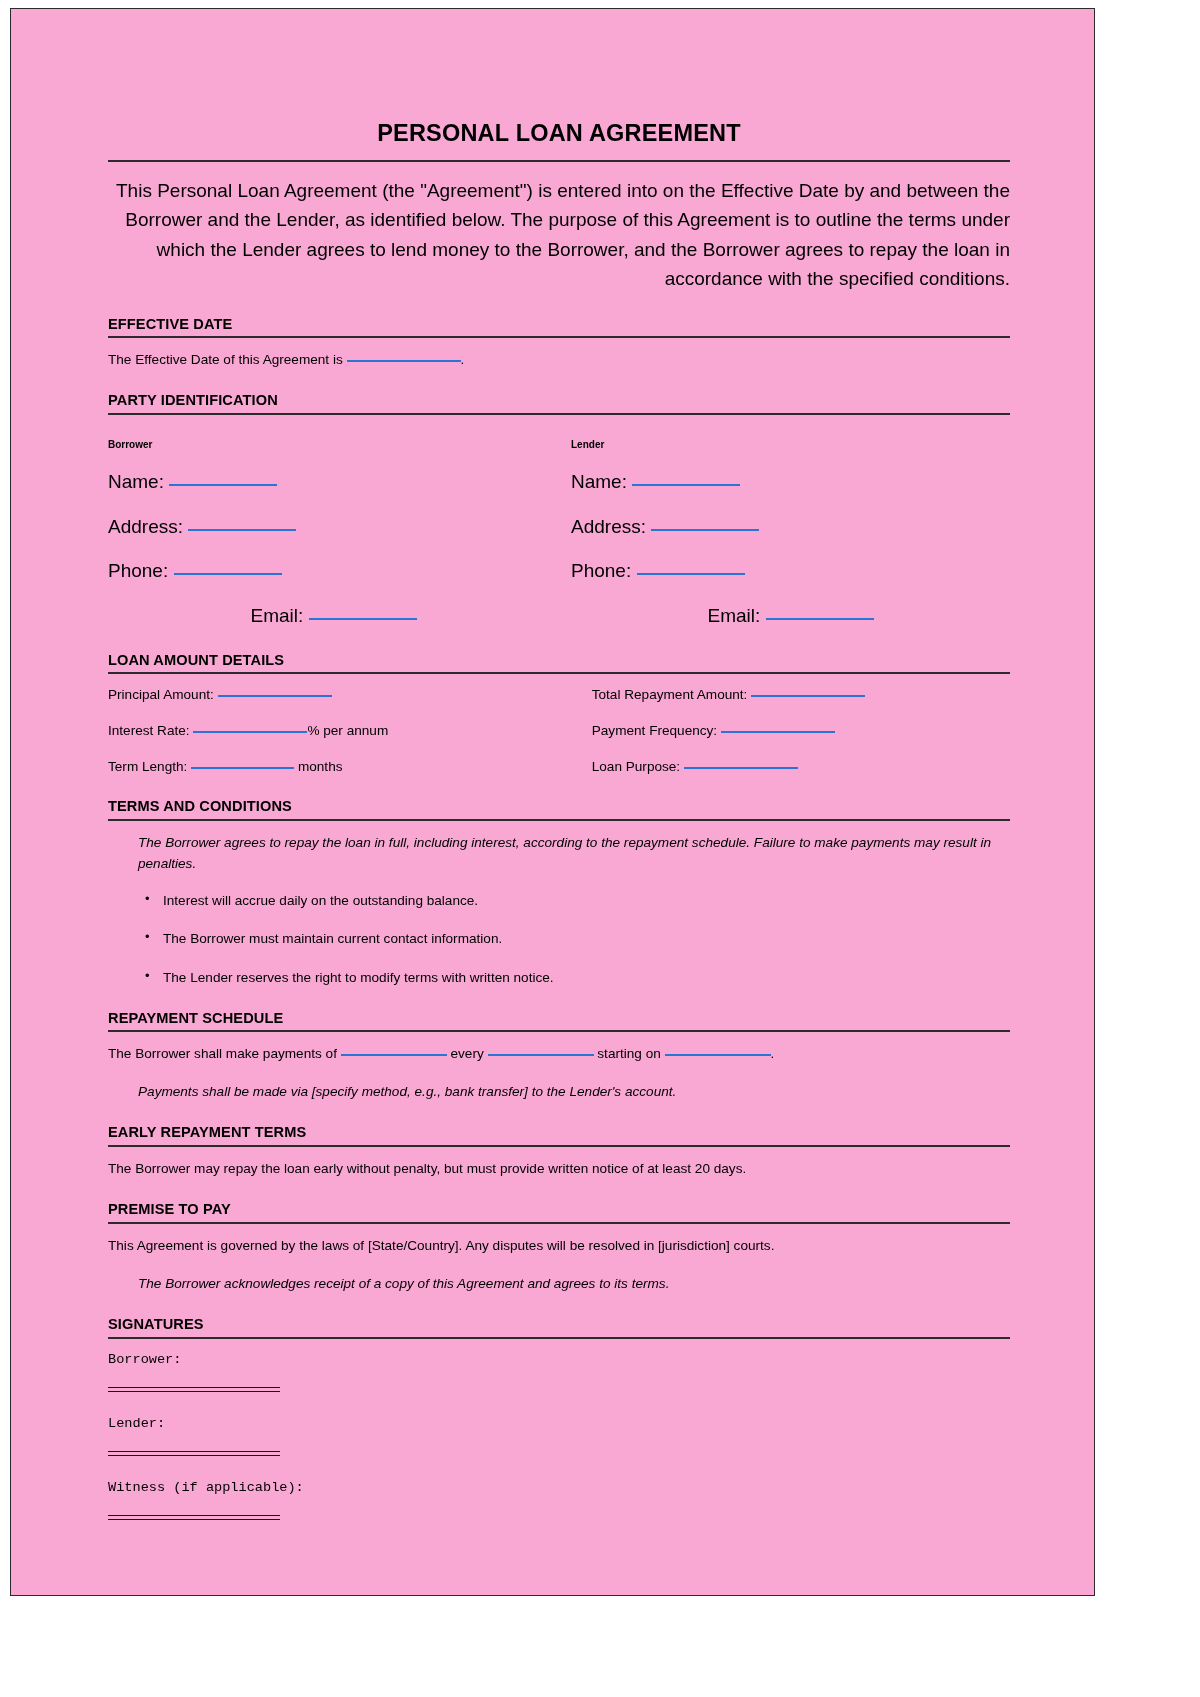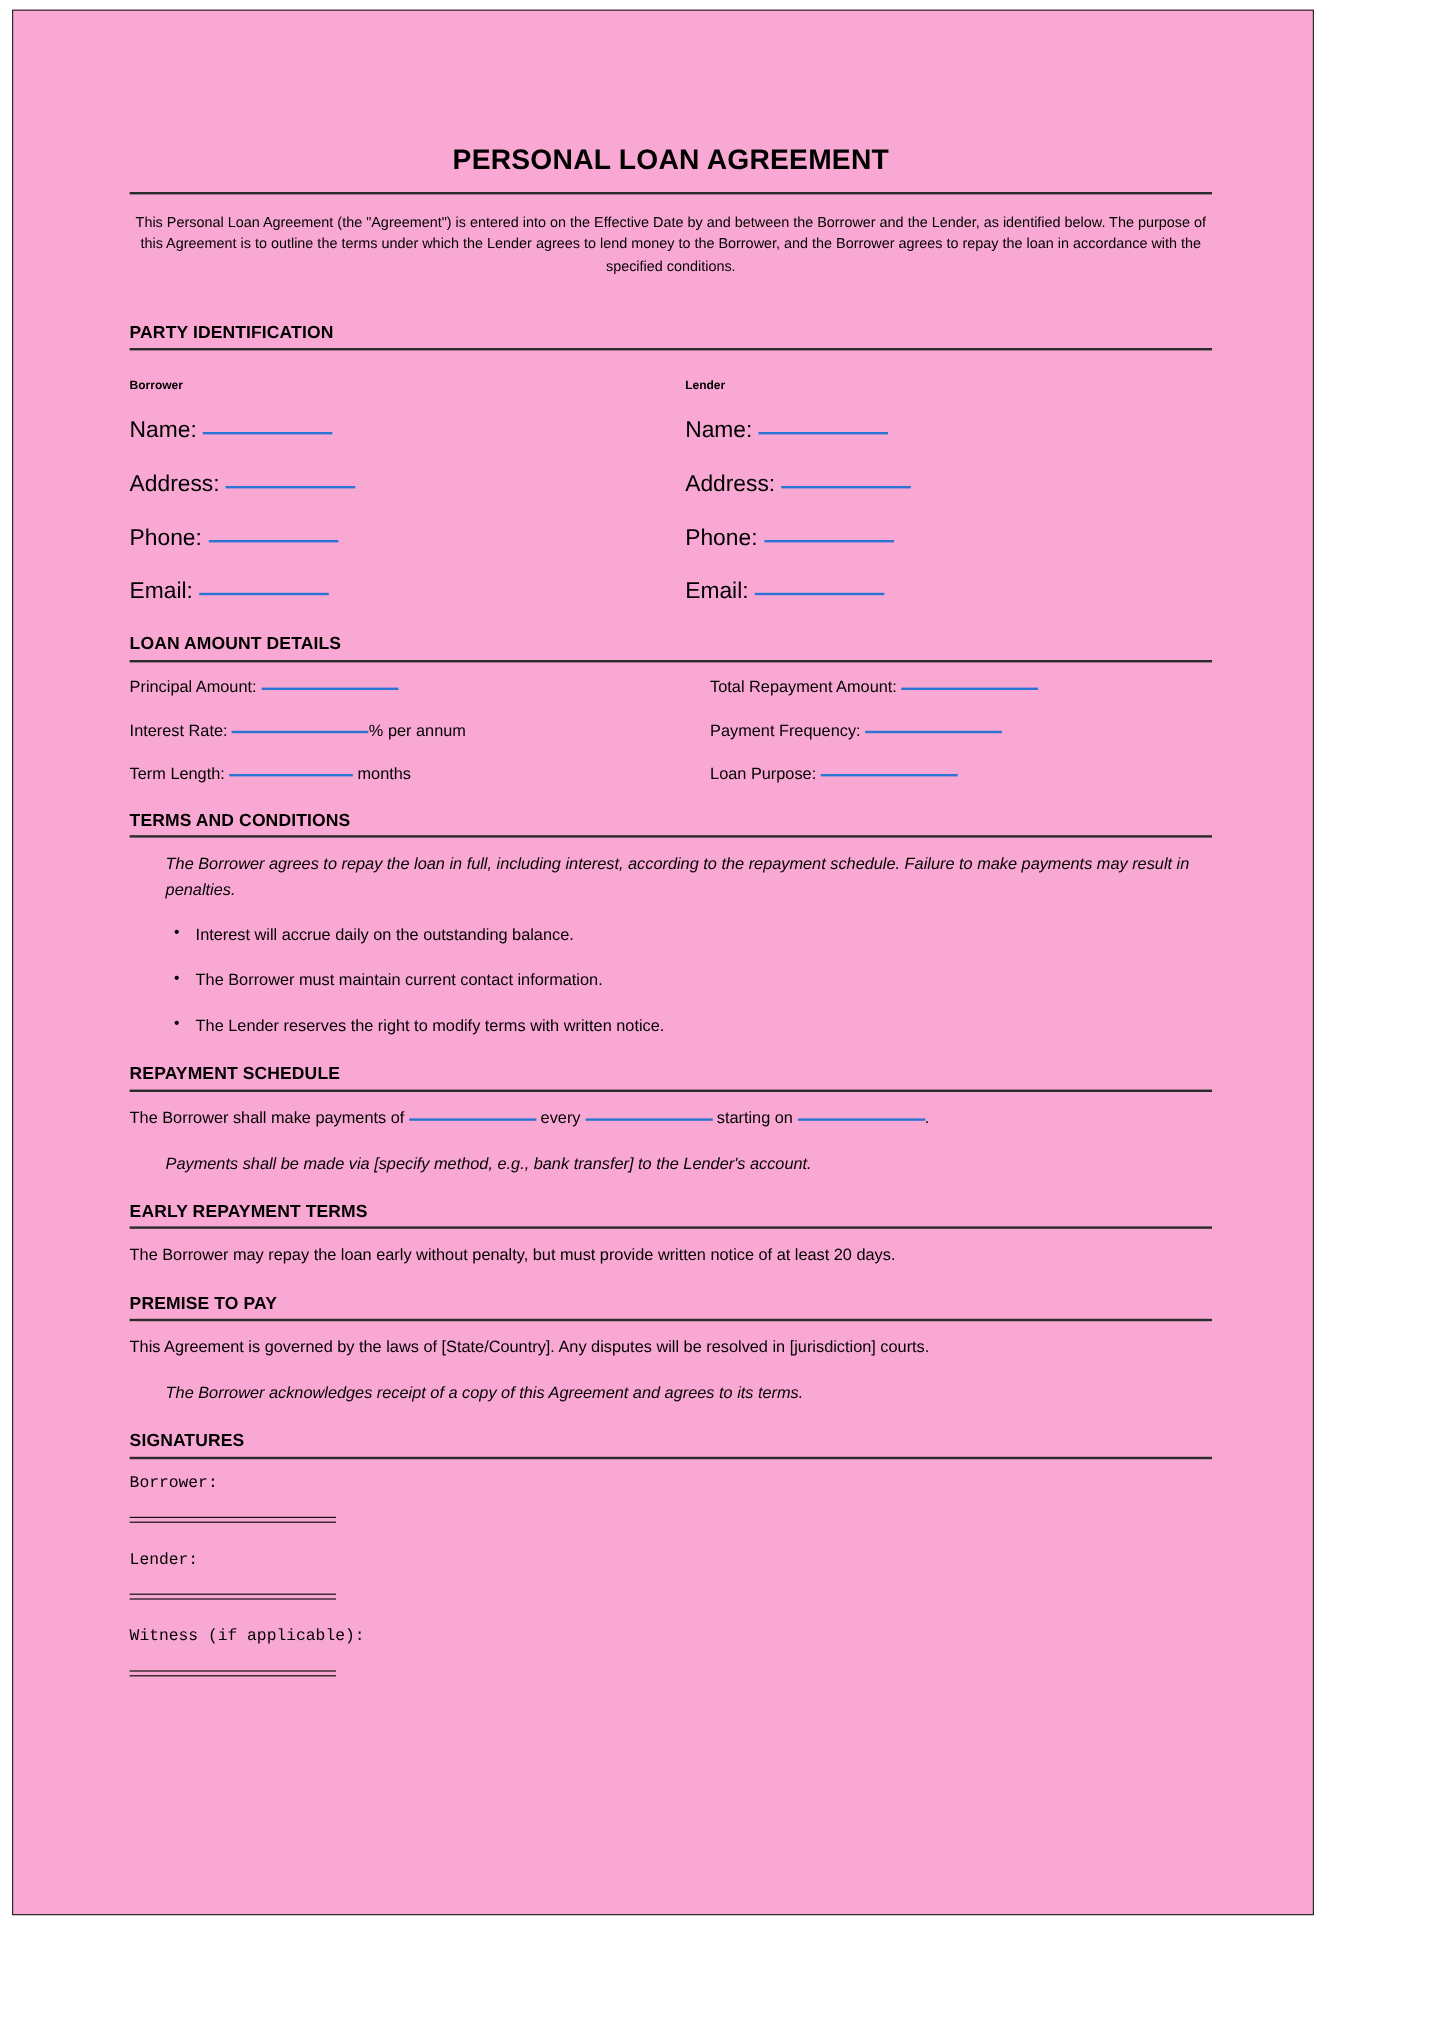--- a/index.html
+++ b/index.html
@@ -43,24 +43,24 @@
     line-height: 1.1;
   }
   .title-rule {
     border: 0;
     border-top: 2.4px solid #2b2b2b;
     margin: 0 0 14px 0;
   }
 
   
   .intro {
-    font-size: 12px;
-    line-height: 1.55;
-    margin: 0 0 38px 0;
-    text-align: center;
+    font-size: 19px;
+    line-height: 1.55;
+    margin: 0 0 22px 0;
+    text-align: right;
   }
 
   
   .section-head {
     font-size: 14.6px;
     font-weight: bold;
     letter-spacing: 0.1px;
     margin: 0 0 4px 0;
     line-height: 1.15;
   }
@@ -109,21 +109,21 @@
     font-size: 10px;
     font-weight: bold;
     margin: 13px 0 19px 0;
   }
   .field-row {
     font-size: 19px;
     line-height: 1.4;
     margin-bottom: 18px;
     white-space: nowrap;
   }
-  .field-row:last-child { margin-bottom: 0; }
+  .field-row:last-child { margin-bottom: 0; text-align: center; }
 
   
   .detail-row {
     display: flex;
     width: 100%;
     margin-bottom: 17px;
     gap: 42px;
   }
   .detail-row:last-child { margin-bottom: 0; }
   .detail-cell {
@@ -183,20 +183,25 @@
 <body>
 
 <div class="page-frame">
   <div class="page-inner">
 
     <h1 class="doc-title">PERSONAL LOAN AGREEMENT</h1>
     <hr class="title-rule">
 
     <p class="intro">This Personal Loan Agreement (the "Agreement") is entered into on the Effective Date by and between the Borrower and the Lender, as identified below. The purpose of this Agreement is to outline the terms under which the Lender agrees to lend money to the Borrower, and the Borrower agrees to repay the loan in accordance with the specified conditions.</p>
 
+    <div class="section-block">
+      <div class="section-head">EFFECTIVE DATE</div>
+      <hr class="section-rule">
+      <p class="body-line"><span>The Effective Date of this Agreement is</span> <span class="blank w-date"></span><span>.</span></p>
+    </div>
 
     <div class="section-block">
       <div class="section-head">PARTY IDENTIFICATION</div>
       <hr class="section-rule">
 
       <div class="two-col">
         <div class="col">
           <div class="party-title">Borrower</div>
           <div class="field-row"><span>Name:</span> <span class="blank w-field"></span></div>
           <div class="field-row"><span>Address:</span> <span class="blank w-field"></span></div>

